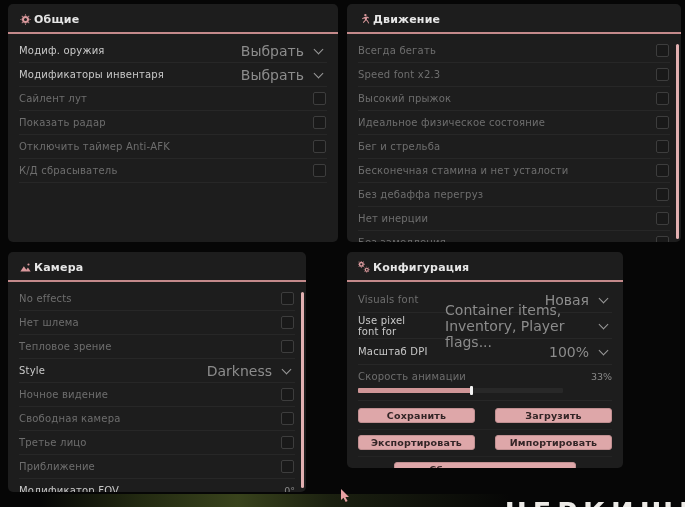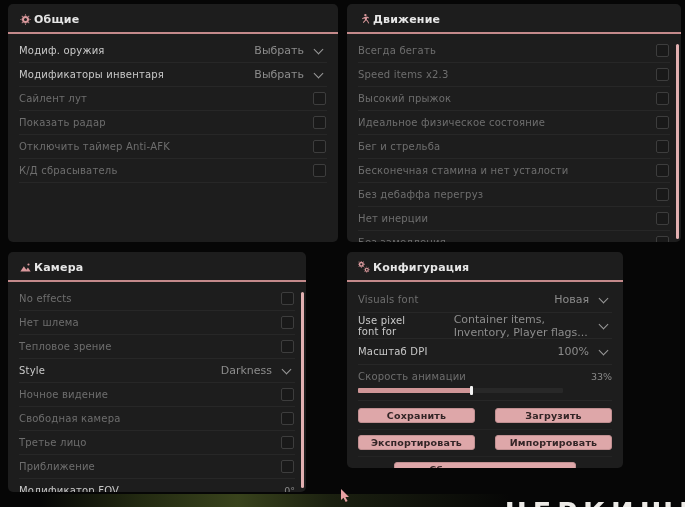--- a/index.html
+++ b/index.html
@@ -19,21 +19,21 @@
   .hdr-underline{height:2px;background:#c48a8b;}
   .rows{padding:5px 11px 0 11px;}
   .row{height:23px;display:flex;align-items:center;justify-content:space-between;
        border-bottom:1px solid #272727;}
   .panel-config .row{height:25px;}
   .row-label{font-size:10px;color:#6e6e6e;letter-spacing:.2px;}
   .row.bright .row-label, .slider-row.bright .row-label{color:#c9c9c9;}
   .checkbox{width:11px;height:11px;border:1px solid #3d3d3d;border-radius:2px;
             background:#191919;margin-right:1px;flex:none;}
   .dropdown{display:flex;align-items:center;margin-right:5px;cursor:pointer;}
-  .dd-value{font-size:11px;color:#8c8c8c;margin-left:36px;}
+  .dd-value{font-size:14px;color:#8c8c8c;margin-left:36px;}
   .chevron{width:6px;height:6px;border-right:1.5px solid #9a9a9a;border-bottom:1.5px solid #9a9a9a;
            transform:rotate(45deg);margin-left:11px;margin-top:-3px;flex:none;}
   .slider-row{padding:3px 0 7px 0;border-bottom:1px solid #272727;}
   .row-line{display:flex;align-items:center;justify-content:space-between;height:16px;}
   .slider-value{font-size:9.5px;color:#8a8a8a;}
   .slider-track{position:relative;height:5px;margin-top:4px;background:rgba(255,255,255,0.05);
                 border-radius:1px;}
   .slider-fill{position:absolute;left:0;top:0;bottom:0;background:#d09697;border-radius:1px;}
   .slider-handle{position:absolute;top:-2px;width:3px;height:9px;background:#f2f2f2;border-radius:1px;}
   .buttons-area{padding:2px 11px 0 11px;}
@@ -116,21 +116,21 @@
       </svg>
       <span class="panel-title">Движение</span>
     </div>
     <div class="hdr-underline"></div>
     <div class="rows">
         <div class="row">
           <span class="row-label">Всегда бегать</span>
           <span class="checkbox"></span>
         </div>
         <div class="row">
-          <span class="row-label">Speed items x2.3</span>
+          <span class="row-label">Speed font x2.3</span>
           <span class="checkbox"></span>
         </div>
         <div class="row">
           <span class="row-label">Высокий прыжок</span>
           <span class="checkbox"></span>
         </div>
         <div class="row">
           <span class="row-label">Идеальное физическое состояние</span>
           <span class="checkbox"></span>
         </div>

